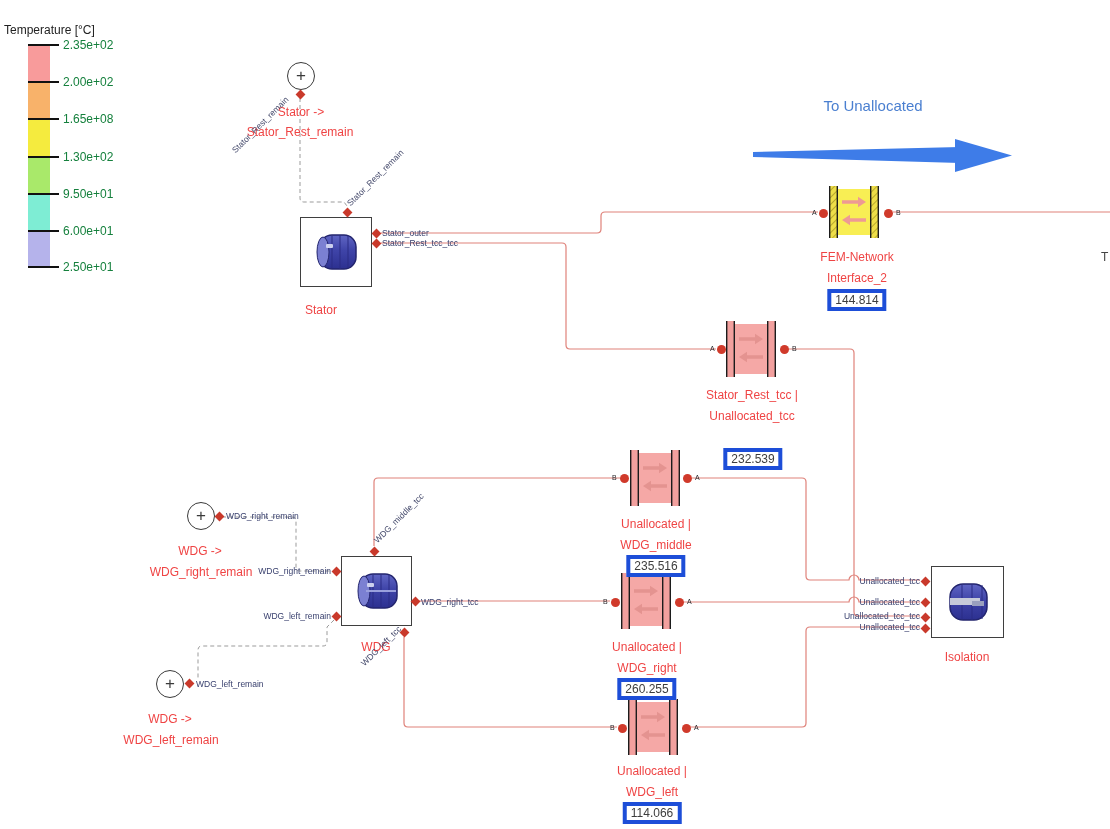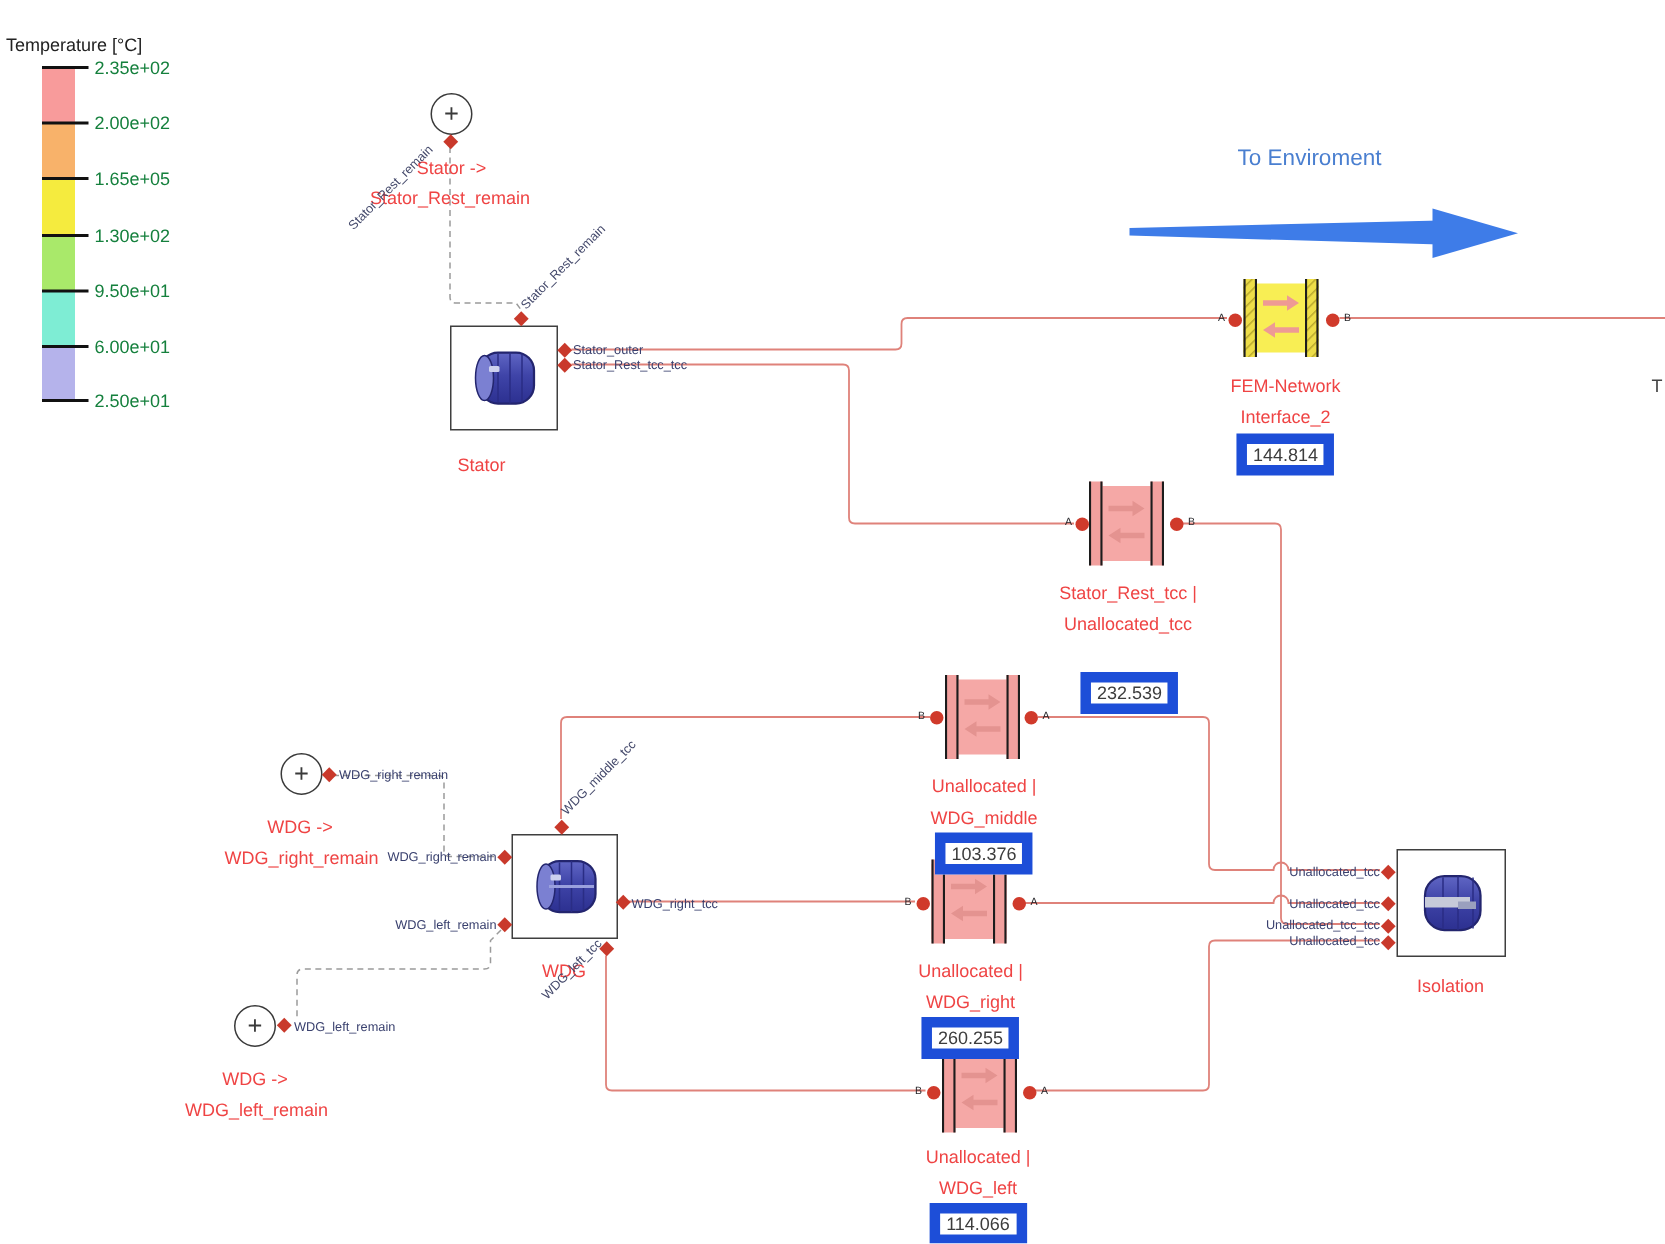--- a/index.html
+++ b/index.html
@@ -12,21 +12,21 @@
         display:flex;align-items:center;justify-content:center;}
   .tccsvg{position:absolute;z-index:2;}
   .plus{position:absolute;width:26px;height:26px;border:1.4px solid #3a3a3a;border-radius:50%;
         background:#fff;display:flex;align-items:center;justify-content:center;
         font-size:17px;font-weight:300;color:#3a3a3a;z-index:3;}
   .dia{position:absolute;width:7px;height:7px;background:#c9392b;transform:rotate(45deg);z-index:4;}
   .pc{position:absolute;width:9px;height:9px;border-radius:50%;background:#d03a2b;z-index:4;}
   .pl{position:absolute;font-size:7px;line-height:7px;color:#26262a;z-index:5;}
   .cap{position:absolute;transform:translateX(-50%);font-size:12px;color:#ef4444;
        white-space:nowrap;z-index:5;}
-  .vbox{position:absolute;transform:translateX(-50%);border:7px solid #1d4ed8;background:#fff;
+  .vbox{position:absolute;transform:translateX(-50%);border:4px solid #1d4ed8;background:#fff;
         padding:0 4px;font-size:12px;color:#3d3d3d;white-space:nowrap;z-index:5;}
   .port-lab{position:absolute;font-size:8.5px;line-height:9px;color:#39406e;
             white-space:nowrap;z-index:5;}
   .port-lab.r{text-align:right;}
   .rot{position:absolute;font-size:8.5px;line-height:9px;height:9px;color:#44496b;
        white-space:nowrap;transform-origin:0 100%;transform:rotate(-45deg);z-index:5;}
   .legend-title{position:absolute;left:4px;top:23px;font-size:12px;color:#222;z-index:5;}
   .legend-bar{position:absolute;left:28px;top:45px;width:22px;height:223px;z-index:2;}
   .legend-seg{width:22px;height:37.17px;}
   .ltick{position:absolute;left:28px;width:31px;height:2px;background:#111;z-index:3;}
@@ -81,27 +81,27 @@
   </div>
   <div class="ltick" style="top:44px"></div>
   <div class="ltick" style="top:81px"></div>
   <div class="ltick" style="top:118px"></div>
   <div class="ltick" style="top:156px"></div>
   <div class="ltick" style="top:193px"></div>
   <div class="ltick" style="top:230px"></div>
   <div class="ltick" style="top:266px"></div>
   <div class="llab" style="top:38px">2.35e+02</div>
   <div class="llab" style="top:75px">2.00e+02</div>
-  <div class="llab" style="top:112px">1.65e+05</div>
+  <div class="llab" style="top:112px">1.65e+08</div>
   <div class="llab" style="top:150px">1.30e+02</div>
   <div class="llab" style="top:187px">9.50e+01</div>
   <div class="llab" style="top:224px">6.00e+01</div>
   <div class="llab" style="top:260px">2.50e+01</div>
 
-  <div class="env" style="left:873px;top:97px">To Enviroment</div>
+  <div class="env" style="left:873px;top:97px">To Unallocated</div>
 
   <div class="plus" style="left:287px;top:62px">+</div>
   <div class="dia" style="left:296.5px;top:90.5px"></div>
   <div class="cap" style="left:301px;top:105px">Stator -&gt;</div>
   <div class="cap" style="left:300px;top:125px">Stator_Rest_remain</div>
 
   <div class="plus" style="left:187px;top:502px">+</div>
   <div class="dia" style="left:215.5px;top:512.5px"></div>
   <div class="port-lab" style="left:226px;top:512px">WDG_right_remain</div>
   <div class="cap" style="left:200px;top:544px">WDG -&gt;</div>
@@ -208,21 +208,21 @@
     <path d="M8.7,2 V58 M16.3,2 V58 M49.7,2 V58 M57.3,2 V58" stroke="#1c1c1c" stroke-width="1.4"></path>
     <path d="M21,18.2 H37 V14.8 L45,20 L37,25.2 V21.8 H21 Z" fill="#e49390"></path>
     <path d="M45,36.2 H29 V32.8 L21,38 L29,43.2 V39.8 H45 Z" fill="#e49390"></path>
   </svg>
   <div class="pc" style="left:619.5px;top:473.5px"></div>
   <div class="pc" style="left:682.5px;top:473.5px"></div>
   <div class="pl" style="left:612px;top:474px">B</div>
   <div class="pl" style="left:695px;top:474px">A</div>
   <div class="cap" style="left:656px;top:517px">Unallocated |</div>
   <div class="cap" style="left:656px;top:538px">WDG_middle</div>
-  <div class="vbox" style="left:656px;top:555px">103.376</div>
+  <div class="vbox" style="left:656px;top:555px">235.516</div>
 
   <svg class="tccsvg" style="left:613px;top:571px" width="66" height="60" viewBox="0 0 66 60">
     <rect x="8" y="5" width="50" height="50" fill="#f5a8a6"></rect>
     <rect x="8" y="2" width="9" height="56" fill="#f2a09e"></rect>
     <rect x="49" y="2" width="9" height="56" fill="#f2a09e"></rect>
     <path d="M8.7,2 V58 M16.3,2 V58 M49.7,2 V58 M57.3,2 V58" stroke="#1c1c1c" stroke-width="1.4"></path>
     <path d="M21,18.2 H37 V14.8 L45,20 L37,25.2 V21.8 H21 Z" fill="#e49390"></path>
     <path d="M45,36.2 H29 V32.8 L21,38 L29,43.2 V39.8 H45 Z" fill="#e49390"></path>
   </svg>
   <div class="pc" style="left:610.5px;top:597.5px"></div>

